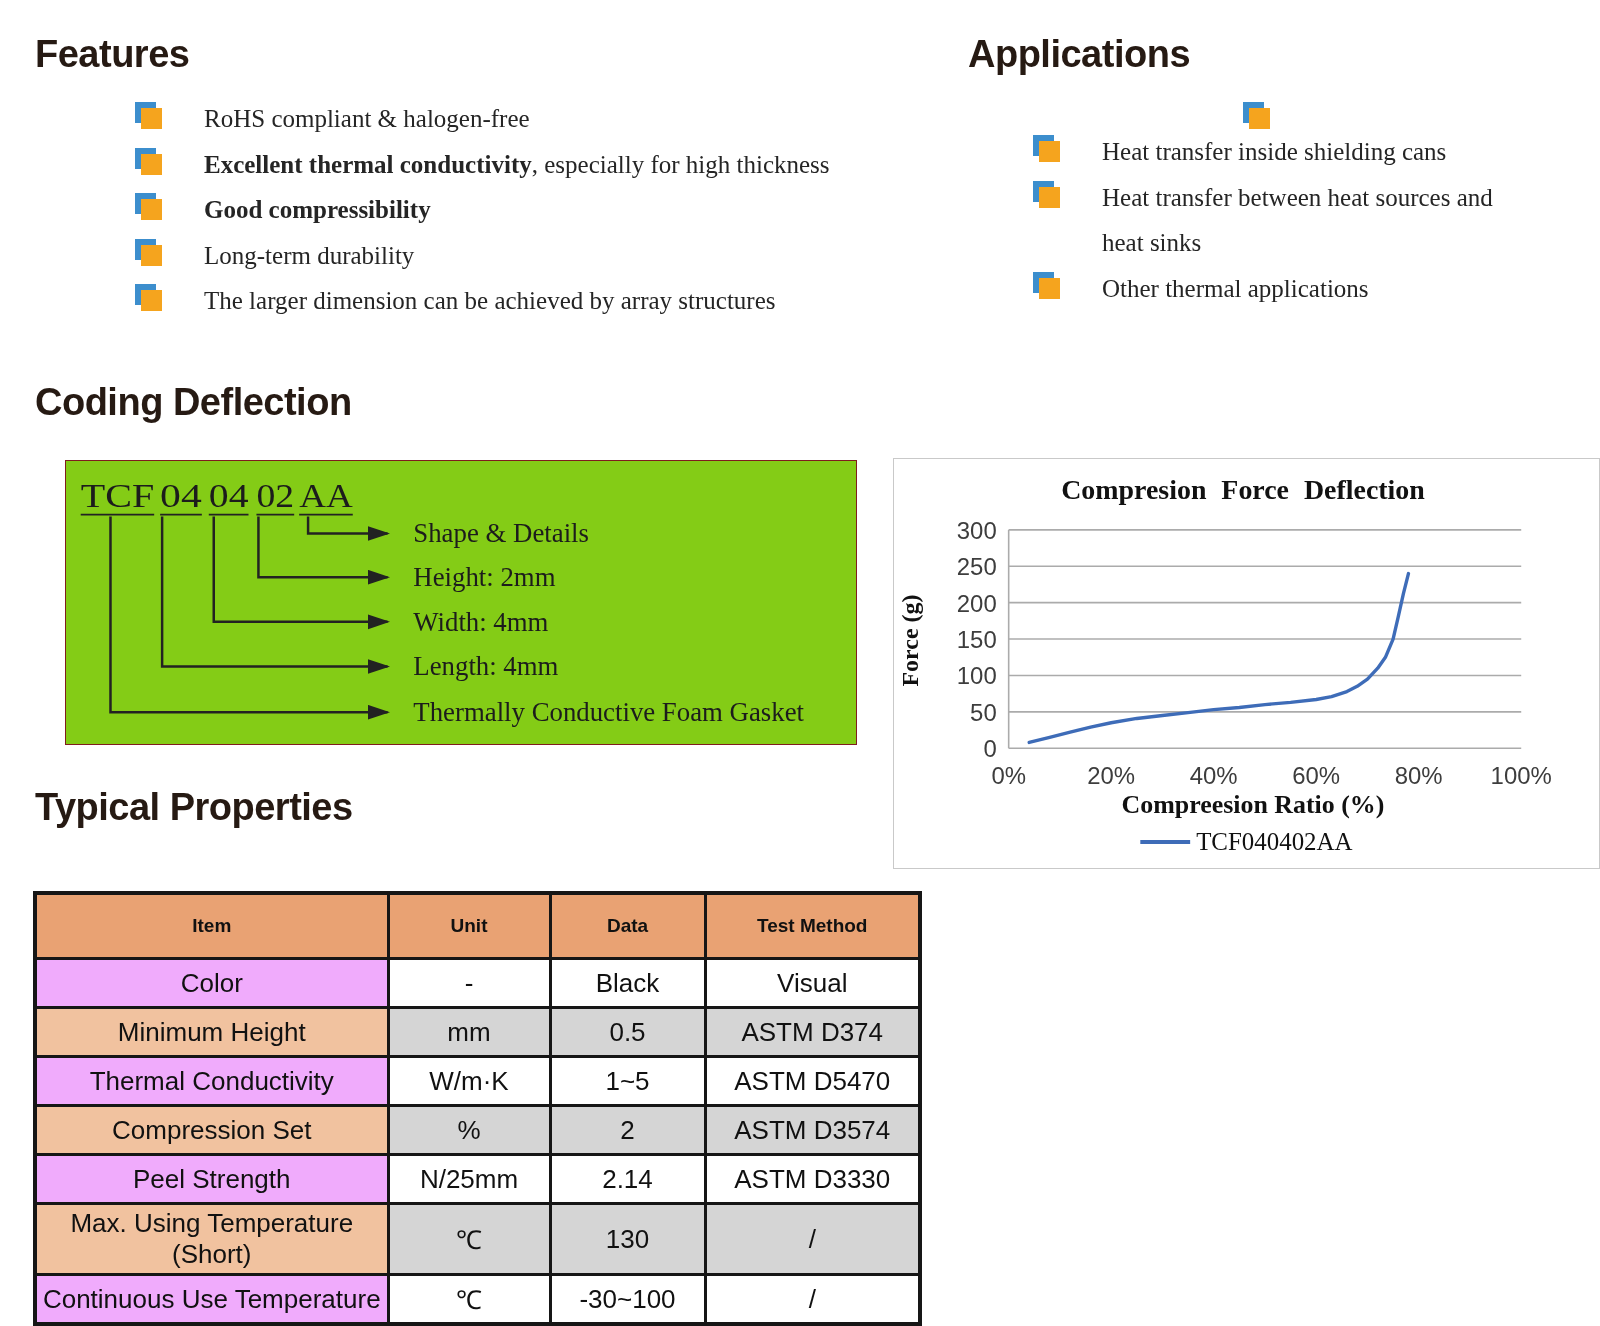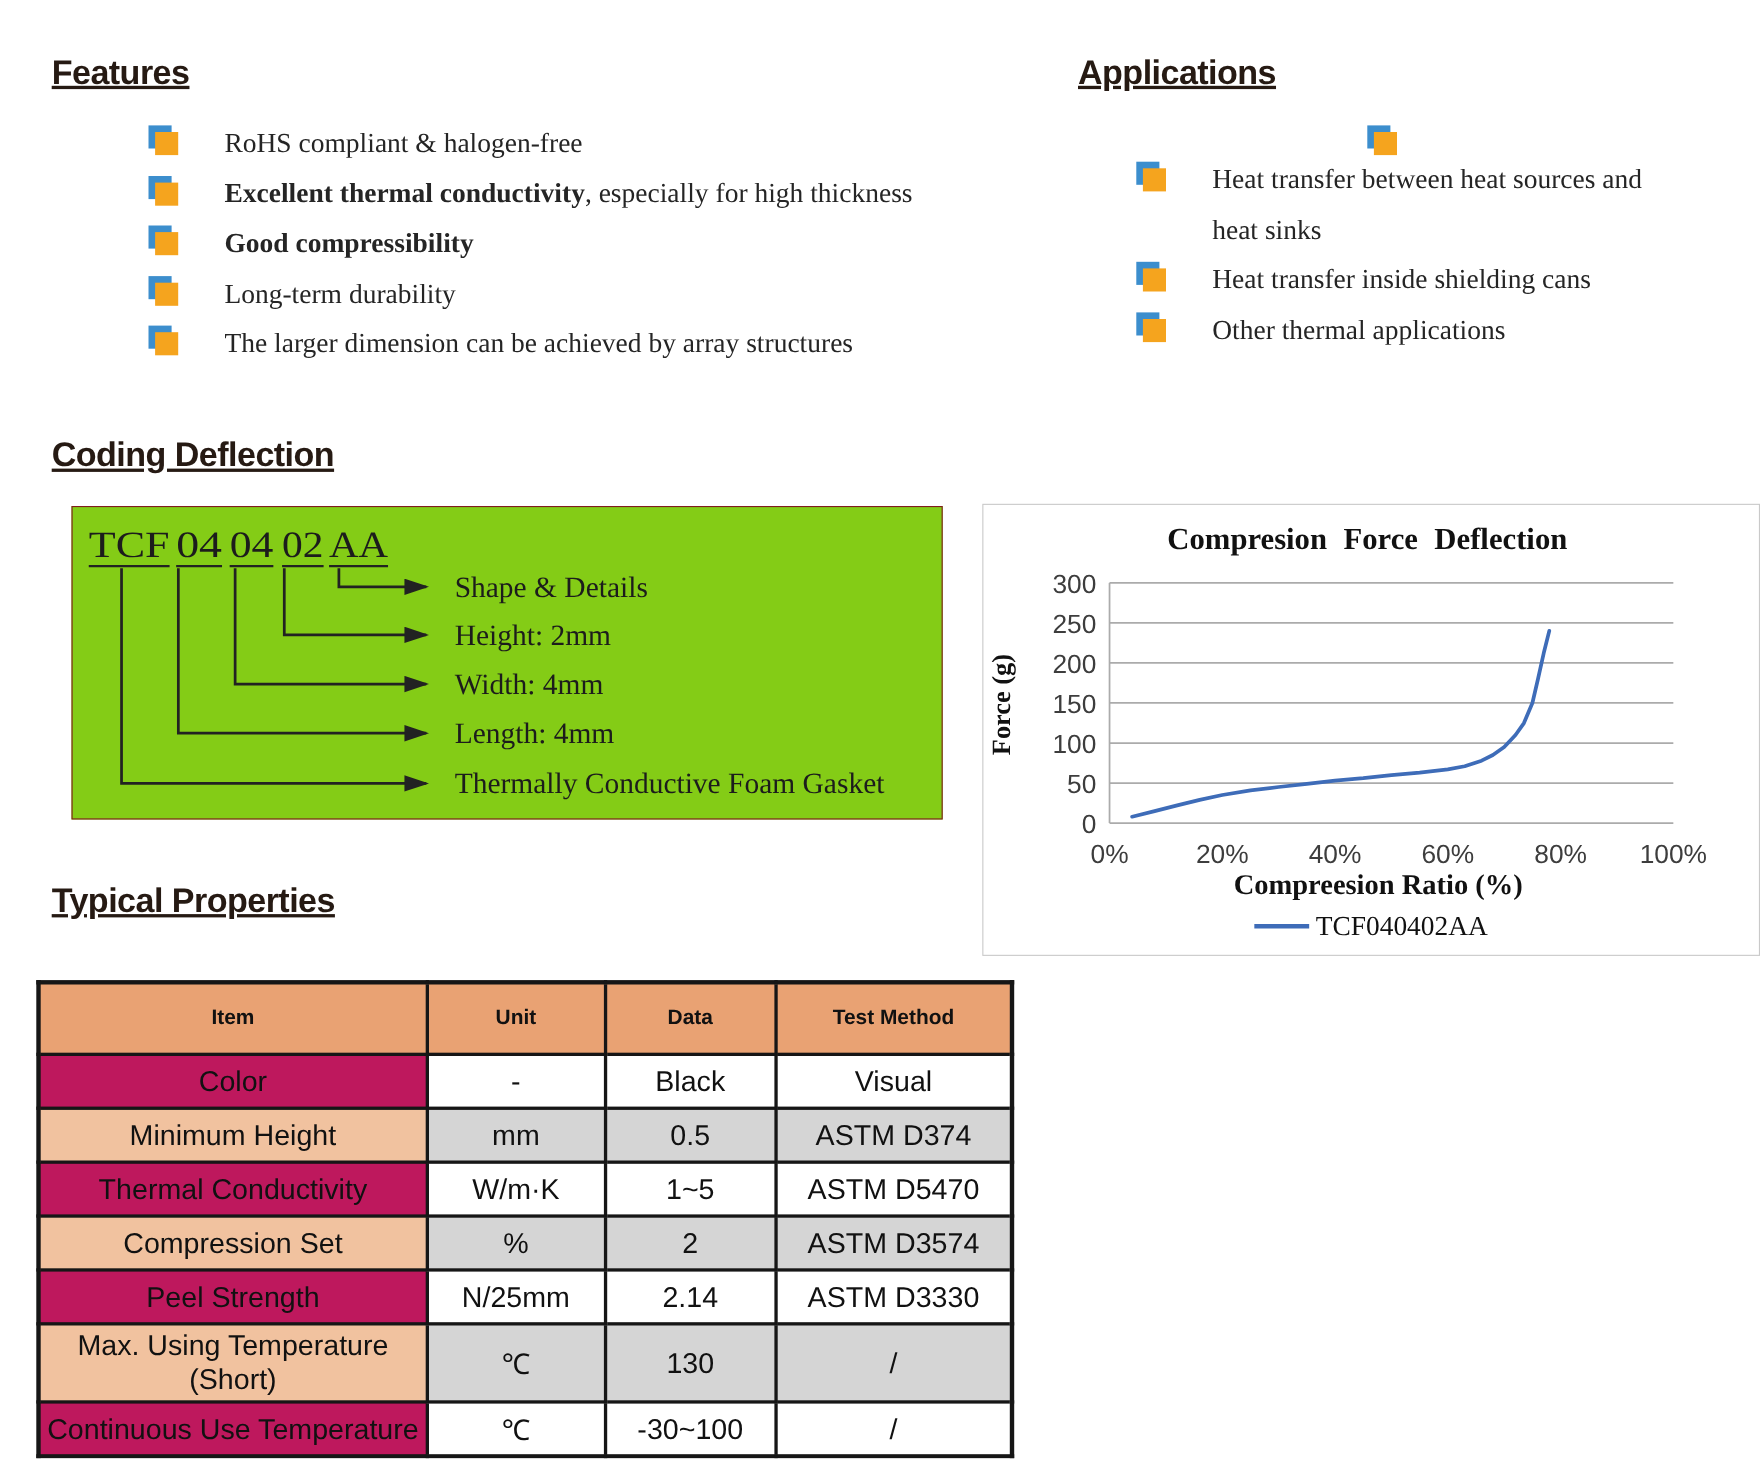--- a/index.html
+++ b/index.html
@@ -1,19 +1,19 @@
 <!DOCTYPE html>
 <html><head>
 <meta charset="utf-8">
 <style>
   html,body{margin:0;padding:0;background:#fff;}
   .page{position:relative;width:1600px;height:1326px;background:#fff;overflow:hidden;
         font-family:"Liberation Serif",serif;color:#252525;}
-  h1.sec{margin:12px;font-family:"Liberation Sans",sans-serif;font-weight:700;
-         font-size:31px;line-height:52px;color:#261a13;letter-spacing:-0.5px;text-decoration:underline;}
+  h1.sec{margin:0;font-family:"Liberation Sans",sans-serif;font-weight:700;
+         font-size:38px;line-height:52px;color:#261a13;letter-spacing:-0.5px;}
   
   .bl{list-style:none;margin:16px 0 0 0;padding:0;}
   .bl li{display:flex;align-items:flex-start;line-height:45.5px;font-size:25px;justify-content:center;}
   .bl .sq{flex:0 0 21px;width:21px;height:21px;background:#f5a41e;
           box-shadow:-6px -6px 0 0 #3c8ecd;margin:12px 42px 0 35px;}
   .bl .txt{width:640px;}
   .apps .bl .txt{width:420px;}
   .bl b{font-weight:700;}
   
   .features{position:absolute;left:35px;top:28px;width:880px;}
@@ -39,21 +39,21 @@
   .clegend{font-family:"Liberation Serif",serif;font-size:25px;fill:#111;}
   
   table.props{position:absolute;left:33px;top:891px;width:885px;border-collapse:collapse;
               font-family:"Liberation Sans",sans-serif;font-size:26px;color:#111;
               border:4px solid #161616;table-layout:fixed;}
   table.props td,table.props th{border:3px solid #161616;text-align:center;padding:2px 4px;}
   table.props th{font-size:19px;font-weight:700;background:#e9a273;height:58px;}
   table.props td{height:42px;}
   col.c-item{width:353px;} col.c-unit{width:162px;} col.c-data{width:155px;} col.c-test{width:215px;}
   tr.r-light td{background:#ffffff;}
-  tr.r-light td.item{background:#be185d;}
+  tr.r-light td.item{background:#f0abfc;}
   tr.r-dark td{background:#d5d5d5;}
   tr.r-dark td.item{background:#f1c29f;}
   tr.tall td{height:64px;}
 </style>
 </head>
 <body>
 
 <div class="page">
 
   <section class="features">
@@ -83,25 +83,25 @@
   </section>
 
   <section class="apps">
     <h1 class="sec">Applications</h1>
     <ul class="bl">
       <li>
         <span class="sq"></span>
       </li>
       <li>
         <span class="sq"></span>
+        <span class="txt">Heat transfer inside shielding cans</span>
+      </li>
+      <li>
+        <span class="sq"></span>
         <span class="txt">Heat transfer between heat sources and heat sinks</span>
-      </li>
-      <li>
-        <span class="sq"></span>
-        <span class="txt">Heat transfer inside shielding cans</span>
       </li>
       <li>
         <span class="sq"></span>
         <span class="txt">Other thermal applications</span>
       </li>
     </ul>
   </section>
 
   <h1 class="sec coding-h">Coding Deflection</h1>
 

